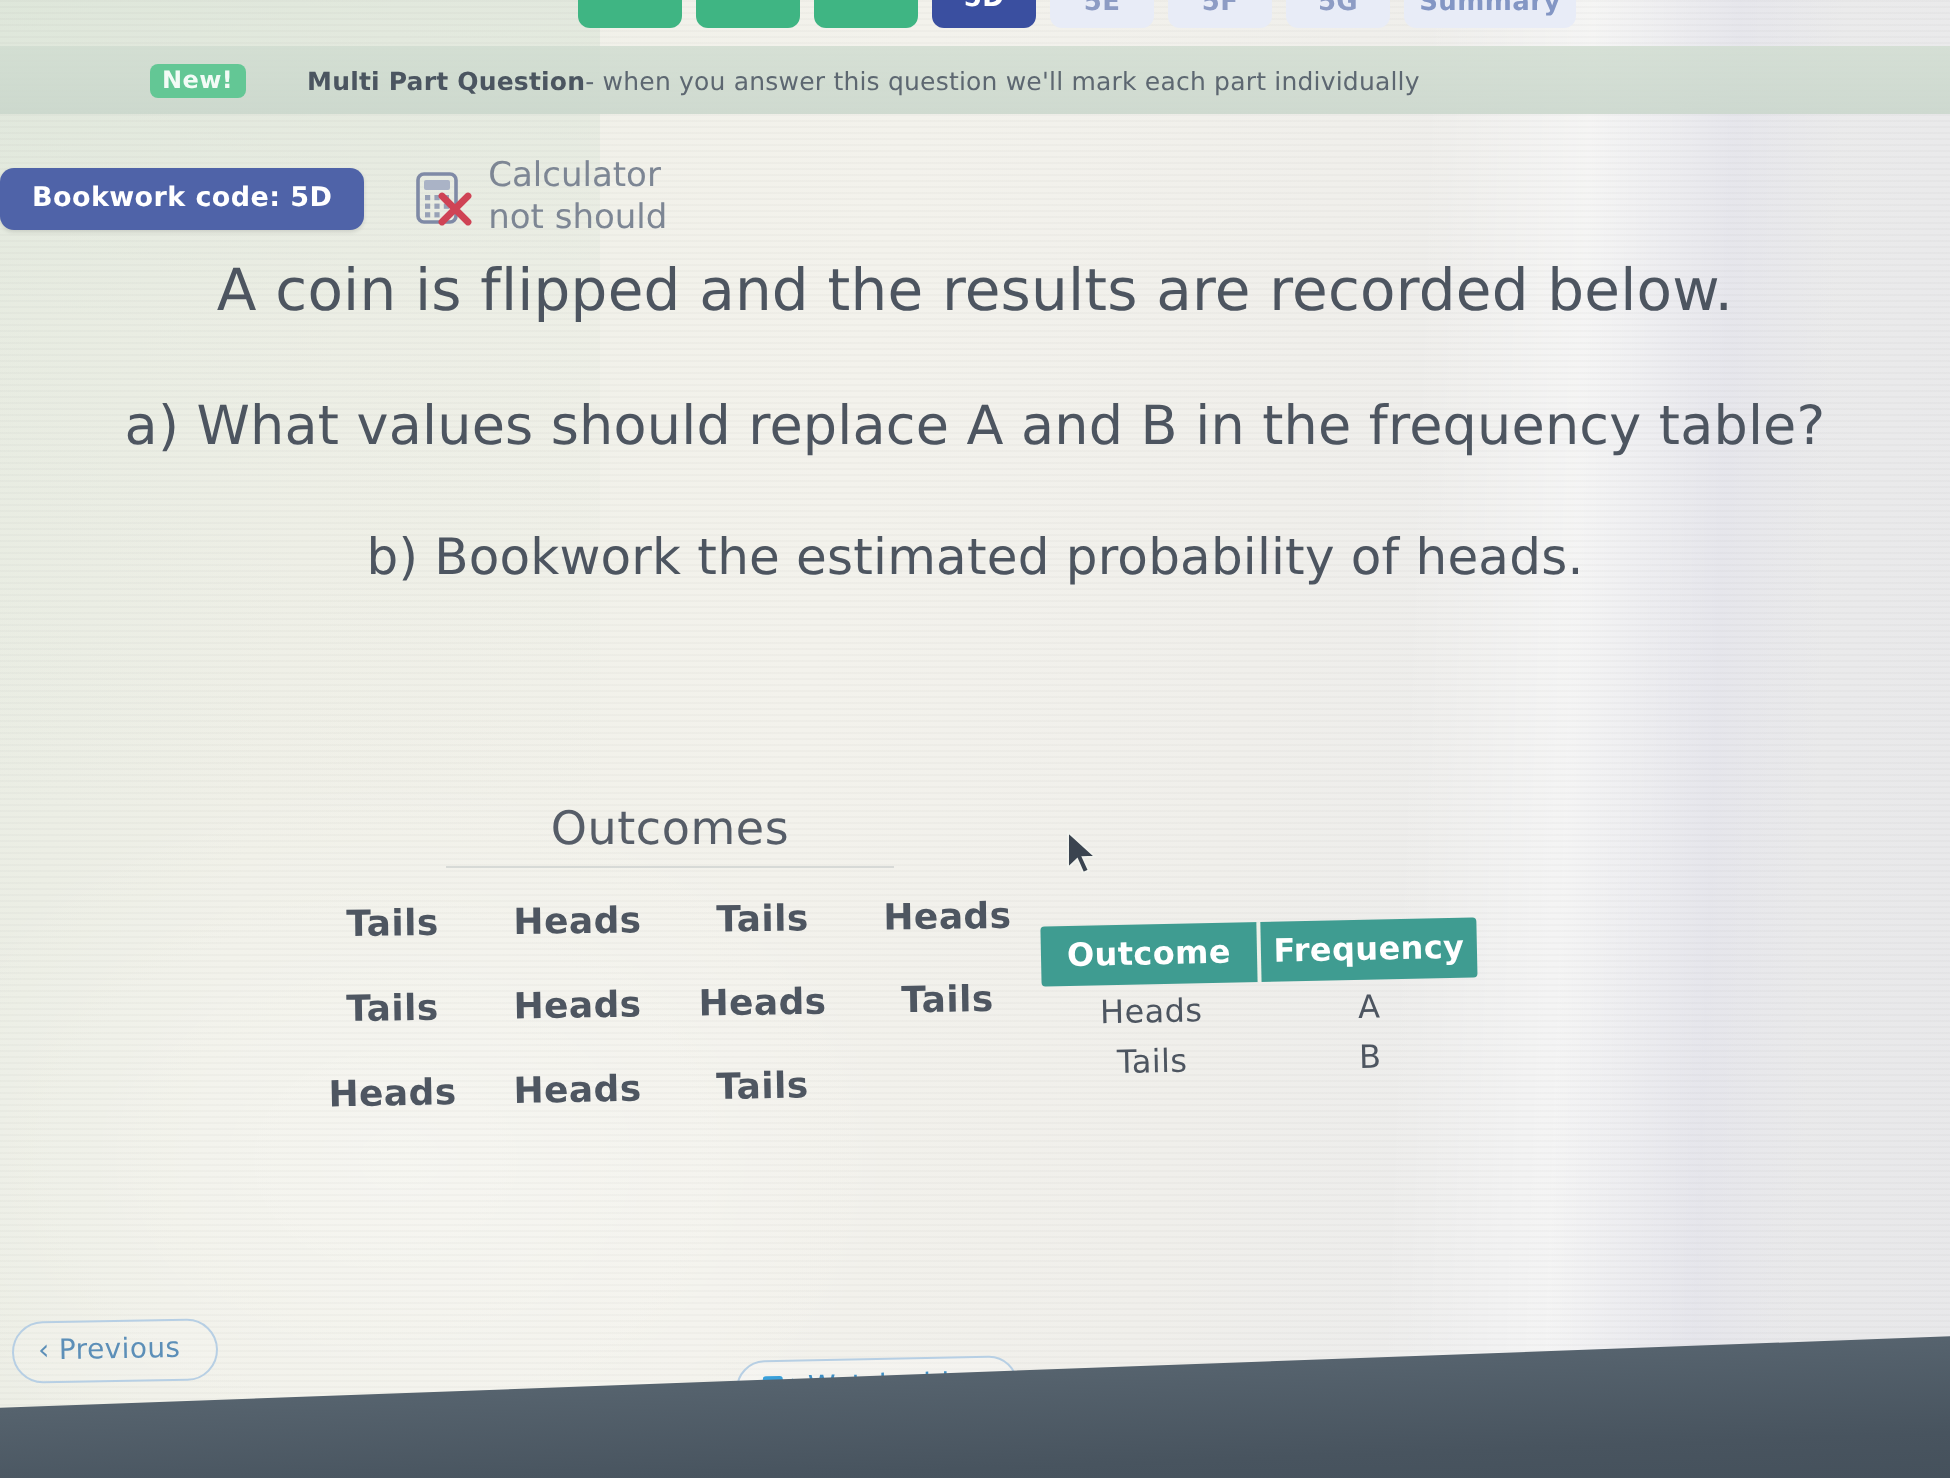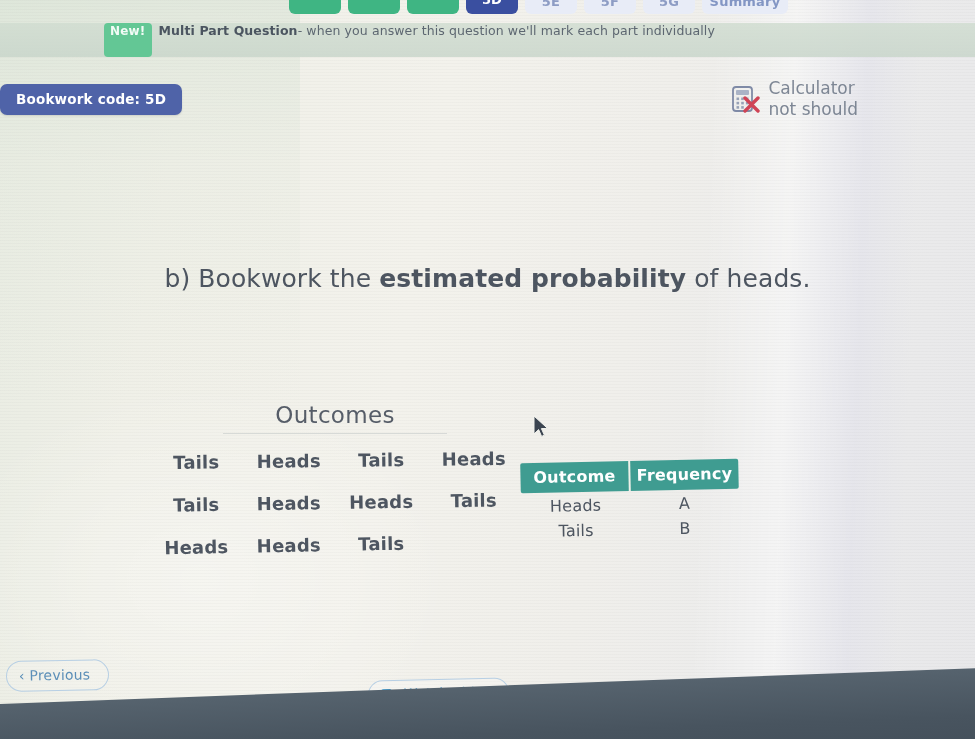--- a/index.html
+++ b/index.html
@@ -88,55 +88,57 @@
   .tab.todo { background: #e8ecf7; color: #8d9cc4; }
   .tab.summary { background: #e8ecf7; color: #8396c4; min-width: 86px; }
 
   
   .banner {
     position: absolute;
     left: 0; top: 23px;
     width: 975px; height: 34px;
     background: linear-gradient(180deg, rgba(209,221,209,.85) 0%, rgba(201,214,203,.85) 100%);
     display: flex;
-    padding-left: 104px;
+    align-items: center;
+    padding-left: 75px;
     box-sizing: border-box;
     z-index: 4;
   }
   .new-badge {
     background: #63c795;
     color: #f2fbf6;
     font-size: 12px;
     font-weight: bold;
     padding: 2px 6px 3px 6px;
     border-radius: 4px;
     line-height: 1;
     margin-right: 7px;
     letter-spacing: .2px;
   }
   .banner-strong {
     font-size: 12.5px;
     font-weight: bold;
     color: #4b5560;
     letter-spacing: .1px;
+    margin-left: 24px;
   }
   .banner-rest {
     font-size: 12.5px;
     color: #5d6771;
     margin-left: 0;
     letter-spacing: .1px;
   }
 
   
   .bookwork-row {
     position: absolute;
     left: 0; top: 78px;
     width: 858px;
     display: flex;
-    justify-content: space-between;
+    justify-content: flex-start;
     align-items: center;
     gap: 24px;
     z-index: 4;
   }
   .bookwork-pill {
     background: #4f63a8;
     color: #ffffff;
     font-size: 13.5px;
     font-weight: bold;
     border-radius: 7px;
@@ -161,21 +163,21 @@
     position: absolute;
     left: 0;
     width: 975px;
     text-align: center;
     color: #4d5560;
     z-index: 4;
   }
   .q-line-a { top: 128px; font-size: 29px; letter-spacing: .1px; }
   .q-line-b { top: 198px; font-size: 27px; letter-spacing: .1px; }
   .q-line-c { top: 262px; font-size: 25px; line-height: 1.38; letter-spacing: .1px; }
-  .q-line-c b { font-weight: bold; }
+  .q-line-c b { font-weight: normal; }
 
   
   .outcomes {
     position: absolute;
     left: 150px; top: 402px;
     width: 370px;
     z-index: 4;
   }
   .outcomes-title {
     text-align: center;
@@ -371,20 +373,22 @@
           <path d="M15 14 L28 27 M28 14 L15 27" stroke="#cf4355" stroke-width="3.4" stroke-linecap="round"></path>
         </svg>
       </span>
       <span class="calc-text">
         <span>Calculator</span><br>
         <span>not should</span>
       </span>
     </div>
   </div>
 
+  <div class="qtext q-line-a">A coin is flipped and the results are recorded below.</div>
+  <div class="qtext q-line-b">a) What values should replace A and B in the frequency table?</div>
   <div class="qtext q-line-c">
     <span>b) Bookwork the </span><b>estimated probability</b><span> of heads.</span><br>
   </div>
 
   <div class="outcomes">
     <div class="outcomes-title">Outcomes</div>
     <div class="outcomes-rule"></div>
     <div class="outcome-row row-1">
       <div class="outcome-cell">Tails</div>
       <div class="outcome-cell">Heads</div>

